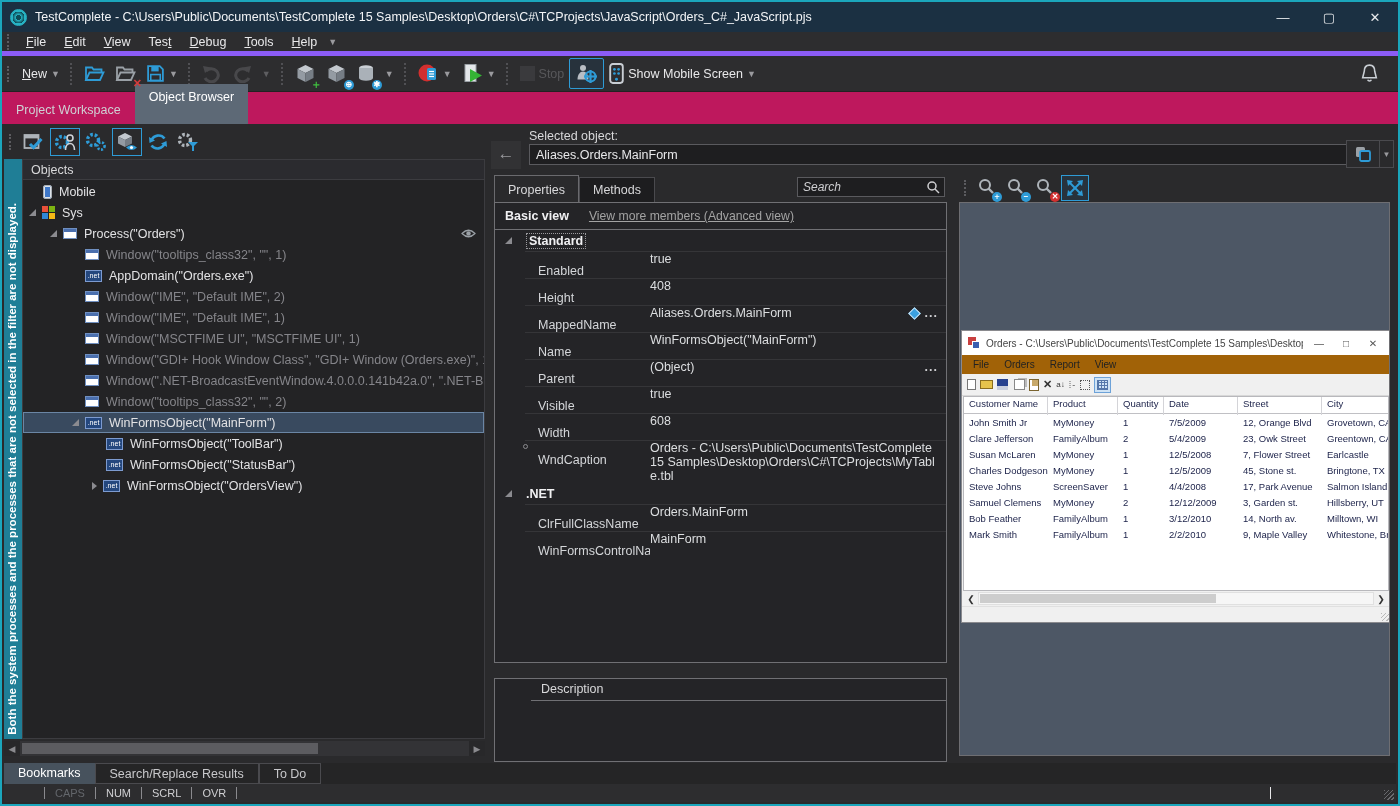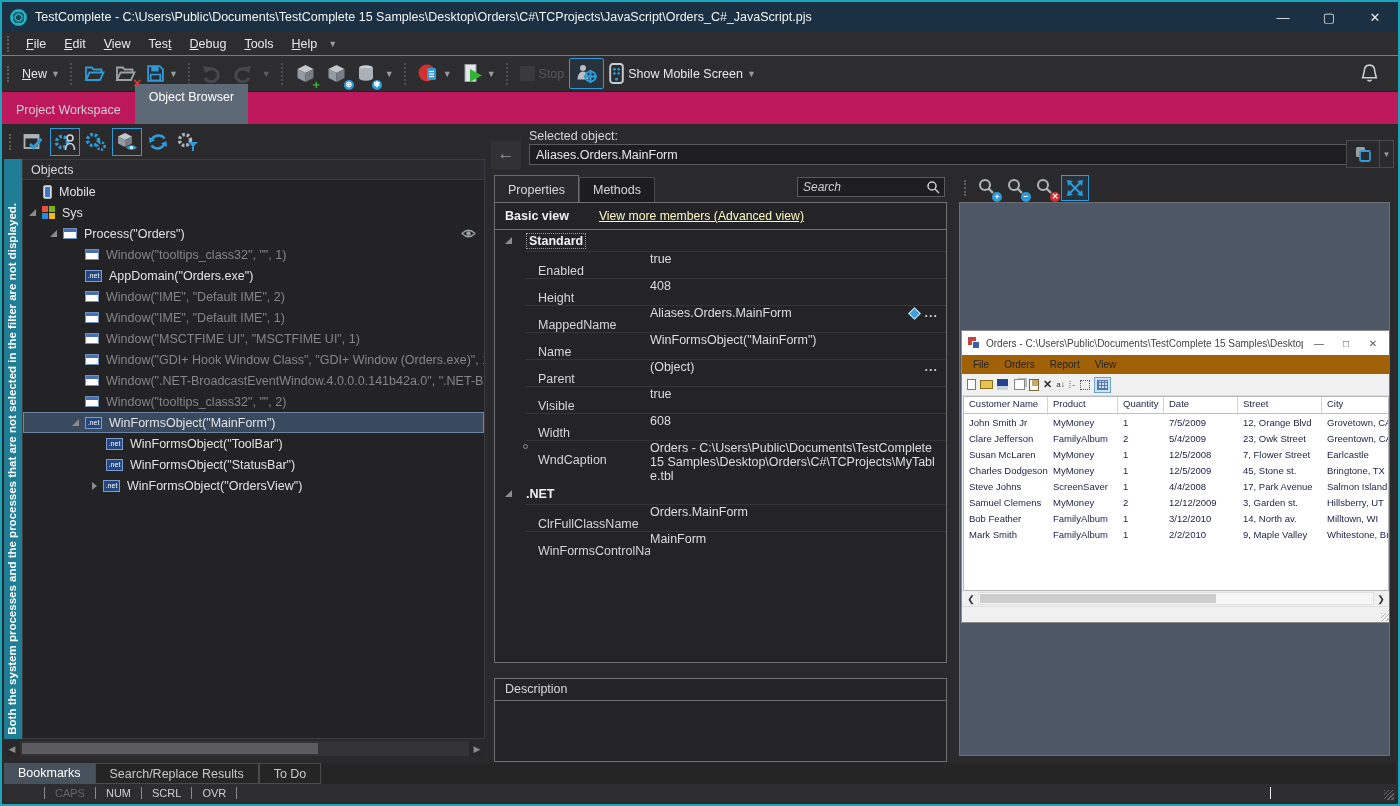--- a/index.html
+++ b/index.html
@@ -13,21 +13,21 @@
   
   .titlebar { height:30px; background:#1b3042; display:flex; align-items:center; }
   .tc-logo { width:17px; height:17px; margin:0 8px 0 8px; border-radius:50%;
     background:radial-gradient(circle at 50% 50%, #0e4c57 25%, #27b3c4 26%, #0e4c57 55%, #27b3c4 56%);
     border:1px solid #27b3c4; }
   .title-text { color:#f2f4f6; font-size:12.5px; }
   .win-btns { margin-left:auto; display:flex; height:100%; }
   .win-btn { width:46px; height:100%; display:flex; align-items:center; justify-content:center;
     color:#e8eaec; font-size:13px; }
   
-  .menubar { height:24px; background:#2d2d2f; display:flex; align-items:center; border-bottom:1px solid #8b5cf6; }
+  .menubar { height:24px; background:#2d2d2f; display:flex; align-items:center; border-bottom:5px solid #8b5cf6; }
   .grip { width:4px; height:16px; border-left:2px dotted #5c5c60; margin:0 6px 0 5px; }
   .menu-item { padding:2px 9px; color:#e8e8ea; }
   .menu-item u { text-decoration:underline; }
   .chev { color:#9a9a9e; font-size:9px; margin-left:2px; }
   
   .toolbar { height:36px; background:#2d2d2f; display:flex; align-items:center; border-bottom:1px solid #222; }
   .tbtn { position:relative; display:flex; align-items:center; gap:4px; padding:4px 5px; border-radius:2px; color:#e8e8ea; }
   .tbtn.disabled { opacity:.45; }
   .tbtn .dd { color:#9a9a9e; font-size:9px; }
   .tbtn.framed { border:1px solid #2e9bd6; background:#27323c; }
@@ -93,33 +93,33 @@
   .insp-tab { padding:5px 13px; border:1px solid #4a4a4e; border-bottom:none; color:#d8d8da; background:#1d1d1f; }
   .insp-tab.active { background:#2a2a2c; border-color:#6a6a6e; padding-top:7px; }
   .search-box { position:absolute; right:2px; bottom:5px; width:148px; height:20px; background:#1e1e20;
     border:1px solid #5a5a5e; display:flex; align-items:center; }
   .search-box input { flex:1; background:transparent; border:none; outline:none; color:#cfcfd2;
     font-style:italic; font-size:12px; padding:0 5px; font-family:"Liberation Sans",sans-serif; width:110px; }
   .search-box input::placeholder { color:#cfcfd2; font-style:italic; }
   .props-box { border:1px solid #707074; background:#242427; height:461px; overflow:hidden; }
   .view-row { height:27px; display:flex; align-items:center; padding:0 10px; border-bottom:1px solid #707074; }
   .view-label { font-weight:bold; color:#f0f0f2; }
-  .adv-link { color:#fef9c3; text-decoration:underline; margin-left:30px; font-size:12.2px; }
+  .adv-link { color:#a3a3a3; text-decoration:underline; margin-left:20px; font-size:12.2px; }
   .sec-row { height:21px; display:flex; align-items:center; padding-left:10px; background:#242427; }
   .sec-name { font-weight:bold; color:#f0f0f2; margin-left:8px; }
   .sec-name.focus { border:1px dotted #9a9a9e; padding:0 2px; }
   .prow { display:flex; align-items:flex-start; padding-left:43px; position:relative; min-height:18px; }
   .prow .sepline { position:absolute; left:30px; right:0; top:0; border-top:1px solid #353538; }
   .plabel { width:112px; flex:none; color:#d4d6d9; overflow:hidden; white-space:nowrap; padding-top:1px;margin-top:12px; }
   .pvalue { flex:1; color:#dcdee0; padding-top:1px; padding-right:4px; word-break:break-all; }
   .picons { display:flex; align-items:center; gap:6px; padding:1px 8px 0 0; }
   .p-ellipsis { color:#cfcfd2; font-weight:bold; letter-spacing:1px; }
   .p-diamond { width:9px; height:9px; background:#3aa0e0; border:1px solid #cfe6f6; transform:rotate(45deg); }
   .p-bullet { position:absolute; left:28px; top:4px; width:5px; height:5px; border:1.5px solid #8a8a8e; border-radius:50%; }
-  .desc-box { border:1px solid #707074; background:#242427; height:84px; margin-top:15px; }
+  .desc-box { border:1px solid #707074; background:#242427; height:84px; margin-top:15px;padding-left:36px; }
   .desc-head { height:22px; border-bottom:1px solid #707074; padding:3px 10px; color:#d8d8da; }
   
   .preview-col { flex:1; display:flex; flex-direction:column; min-width:0; padding-right:6px; }
   .pv-toolbar { height:28px; display:flex; align-items:center; }
   .pv-btn { position:relative; padding:2px 3px; margin-right:3px; display:flex; }
   .pv-btn.framed { border:1px solid #2e9bd6; background:#27323c; }
   .preview-area { flex:1; background:#4d5765; border:1px solid #6e6e72; position:relative; margin-bottom:8px; overflow:hidden; }
   
   .orders-win { position:absolute; left:1px; top:127px; width:430px; height:293px; background:#f0f0f0;
     border:1px solid #8a8a8e; display:flex; flex-direction:column; font-size:10px; color:#222; }

